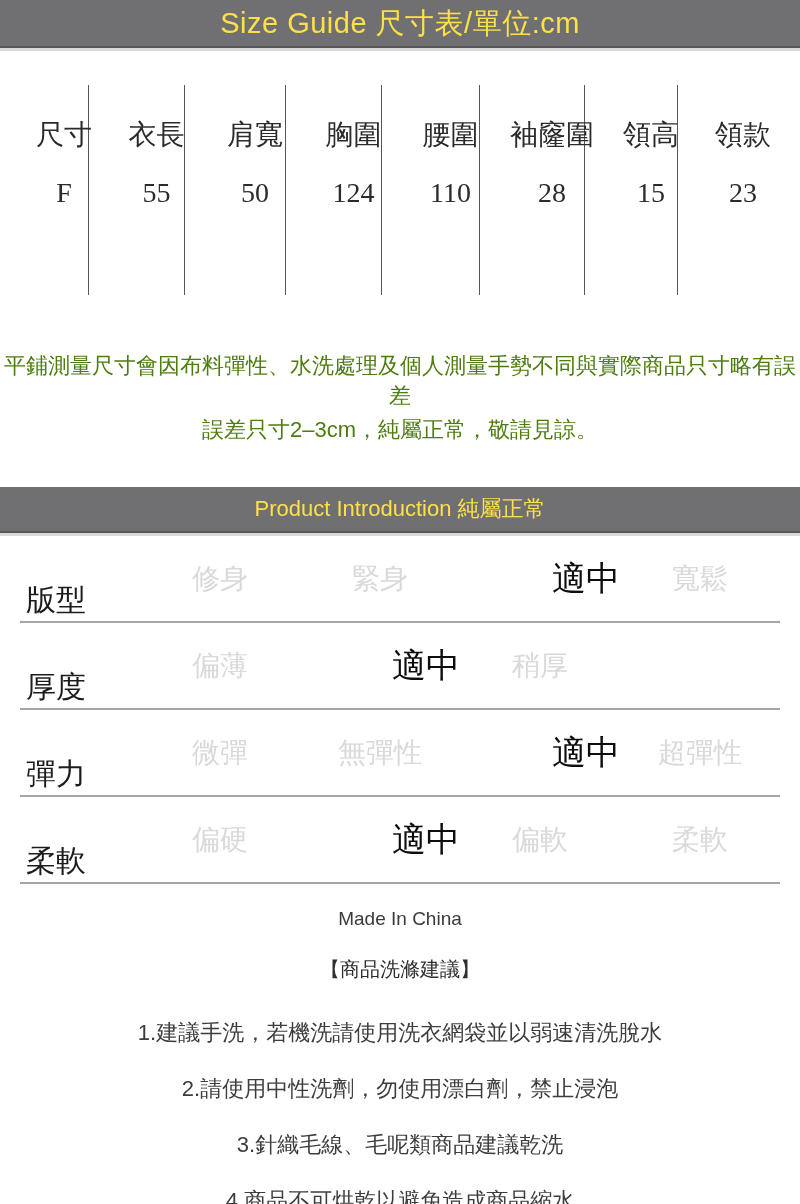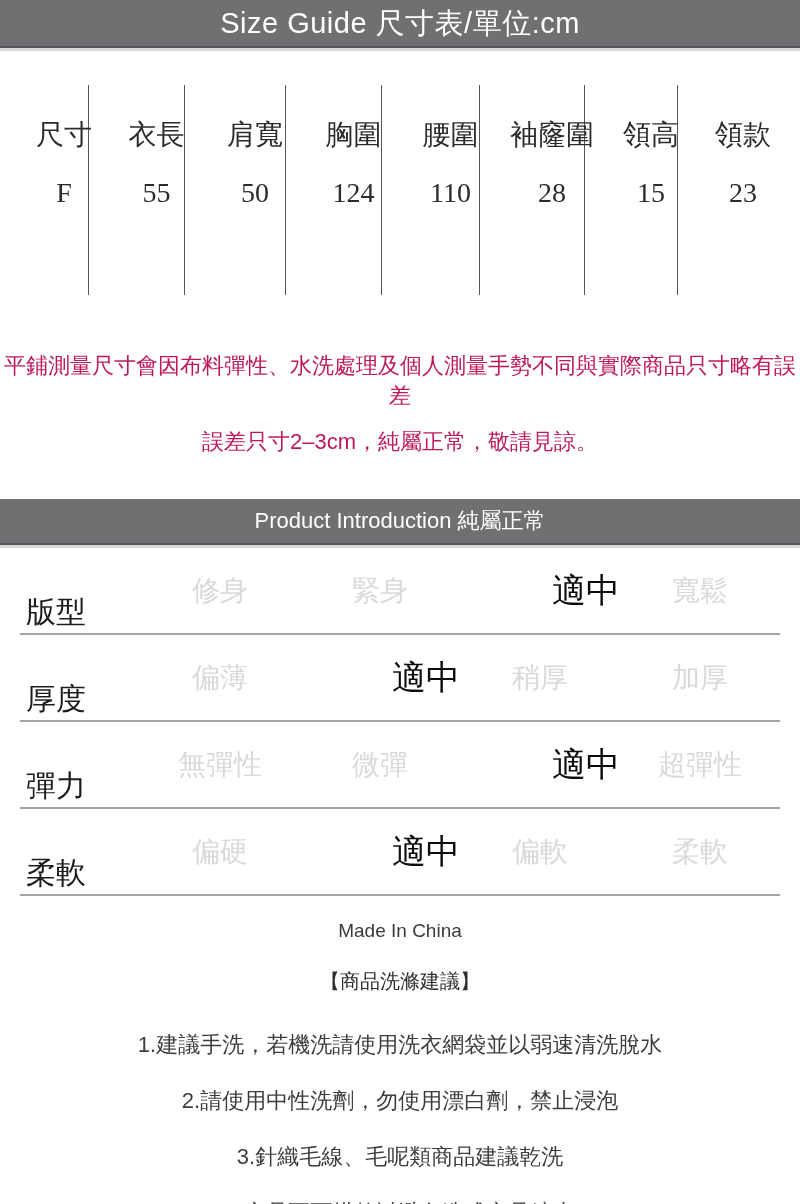--- a/index.html
+++ b/index.html
@@ -4,43 +4,43 @@
 <style>
   html,body { margin:0; padding:0; }
   body {
     width:800px; height:1204px; background:#ffffff; overflow:hidden;
     font-family:"Liberation Sans", sans-serif;
     -webkit-font-smoothing:antialiased;
   }
 
   
   .gray-bar {
-    background:#707072; color:#ffffff; text-align:center;
+    background:#707072; color:#fde047; text-align:center;
     border-bottom:2px solid #55555a;
     box-shadow:0 3px 0 #d9d9d9;
   }
   .bar-top  { height:46px; line-height:46px; font-size:29px; letter-spacing:0.5px; font-weight:400; }
   .bar-intro{ height:44px; line-height:44px; font-size:22px; margin-top:42px; }
 
   
   .size-table {
     display:grid;
     grid-template-columns:89px 96px 101px 96px 98px 105px 93px 90px;
     width:768px; height:210px; margin-top:37px;
     font-family:"Liberation Serif", serif; color:#2b2b2b;
   }
   .size-col { border-right:1px solid #565656; display:flex; flex-direction:column; align-items:center;padding-left:40px; }
   .size-col.last { border-right:none;text-align:right; }
   .size-col .th { margin-top:32px; font-size:28px; line-height:36px; white-space:nowrap; }
   .size-col .td { margin-top:22px; font-size:28px; line-height:36px; }
 
   
-  .note { margin-top:56px; text-align:center; color:#be185d; font-size:22px; }
+  .note { margin-top:56px; text-align:center; color:#4d7c0f; font-size:22px; }
   .note .l1 { line-height:30px; }
-  .note .l2 { line-height:30px; margin-top:16px; }
+  .note .l2 { line-height:30px; margin-top:4px; }
 
   
   .intro-rows { margin:3px 20px 0 20px; }
   .intro-row {
     display:grid; grid-template-columns:120px 1fr 1fr 1fr 1fr;
     align-items:center; height:85px; border-bottom:2px solid #a5a5a5;
     font-family:"Liberation Serif", serif;
   }
   .row-label { font-size:30px; color:#1c1c1c; padding-left:6px; white-space:nowrap;margin-top:44px; }
   .opt { text-align:center; font-size:28px; color:#d9d9d9; white-space:nowrap; }
@@ -111,27 +111,26 @@
     <span class="opt">緊身</span>
     <span class="opt selected">適中</span>
     <span class="opt">寬鬆</span>
   </div>
 
   <div class="intro-row">
     <span class="row-label">厚度</span>
     <span class="opt">偏薄</span>
     <span class="opt selected">適中</span>
     <span class="opt">稍厚</span>
-    <span class="opt">加厚</span>
   </div>
 
   <div class="intro-row">
     <span class="row-label">彈力</span>
+    <span class="opt">微彈</span>
     <span class="opt">無彈性</span>
-    <span class="opt">微彈</span>
     <span class="opt selected">適中</span>
     <span class="opt">超彈性</span>
   </div>
 
   <div class="intro-row">
     <span class="row-label">柔軟</span>
     <span class="opt">偏硬</span>
     <span class="opt selected">適中</span>
     <span class="opt">偏軟</span>
     <span class="opt">柔軟</span>

